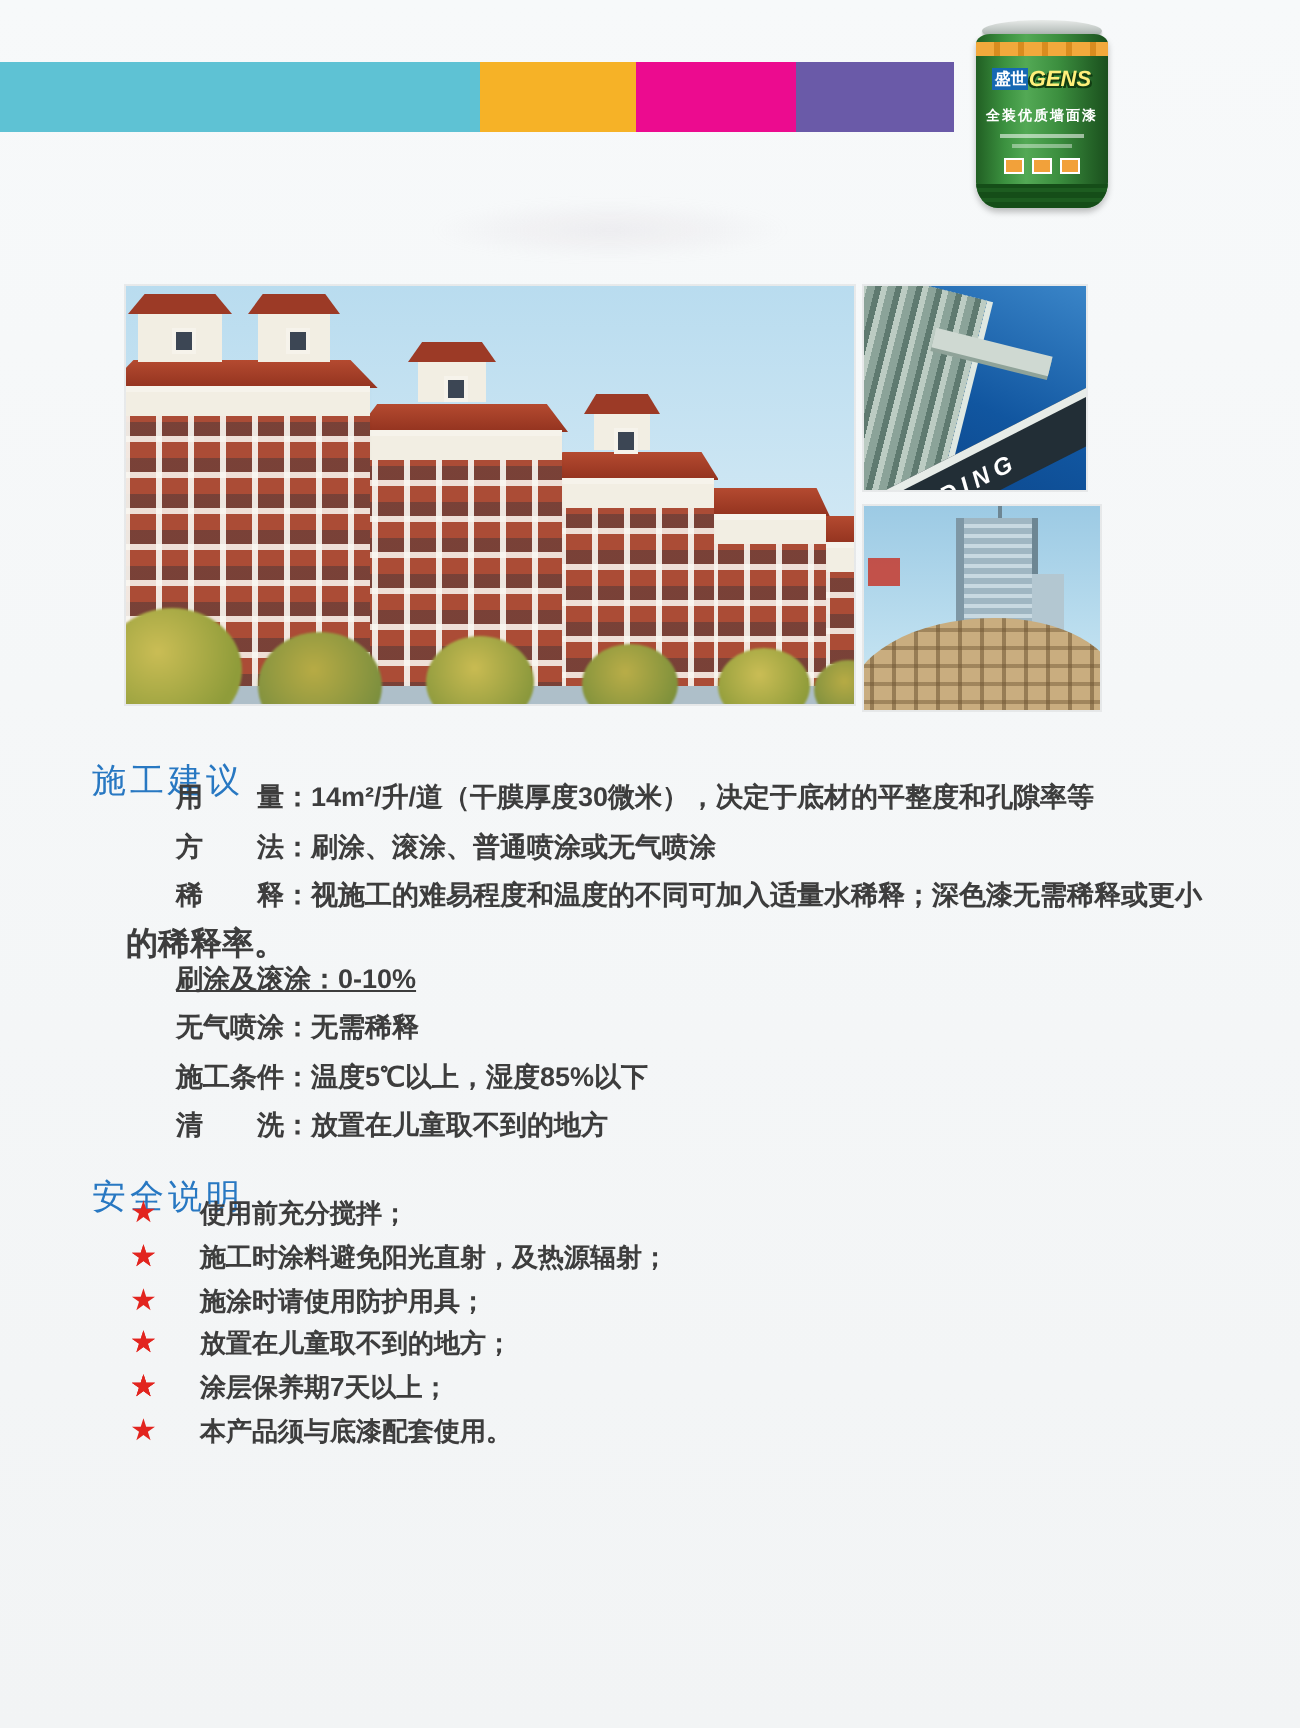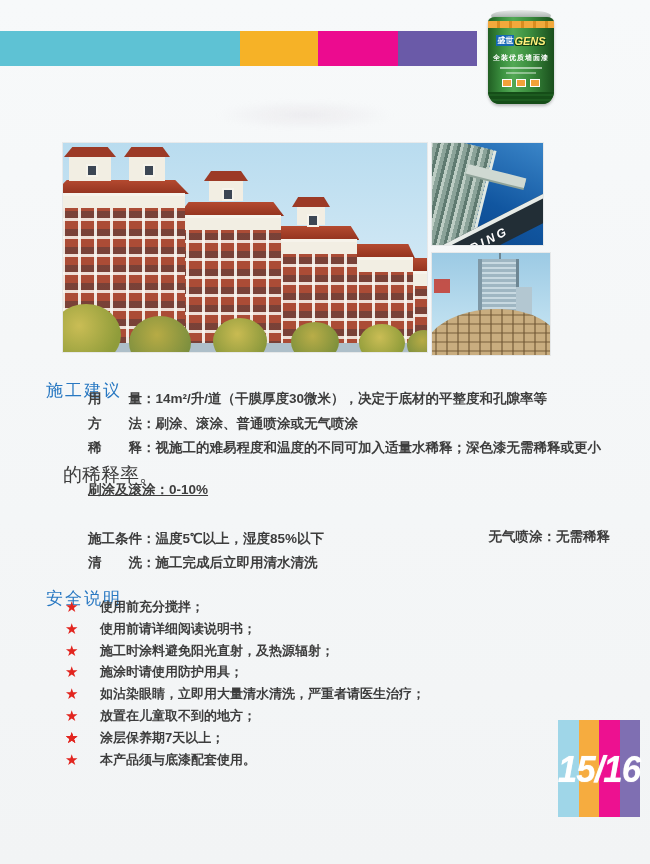--- a/index.html
+++ b/index.html
@@ -107,24 +107,24 @@
     background-image:
       repeating-linear-gradient(90deg, rgba(110,85,50,.55) 0 2px, rgba(0,0,0,0) 2px 11px),
       repeating-linear-gradient(0deg, rgba(110,85,50,.45) 0 2px, rgba(0,0,0,0) 2px 9px);}
 
   
   .sec-title{position:absolute;left:46px;font-size:17px;font-weight:normal;color:#2878c2;letter-spacing:2px;}
   .t-construction{top:365px;}
   .t-safety{top:573px;}
   .spec{position:absolute;left:88px;right:40px;font-size:13.5px;font-weight:bold;color:#3d3d3d;white-space:nowrap;}
   .spec .lbl{color:#3d3d3d;}
-  .wrapline{position:absolute;left:63px;font-size:19px;font-weight:normal;color:#3d3d3d;}
+  .wrapline{position:absolute;left:63px;font-size:16px;font-weight:bold;color:#3d3d3d;}
   .r1{top:390px;}.r2{top:415px;}.r3{top:439px;}
   .rw{top:462px;}
-  .r4{top:481px;text-decoration:underline;}.r5{top:528px;text-align:right;}.r6{top:530px;}.r7{top:554px;}
+  .r4{top:481px;text-decoration:underline;}.r5{top:505px;}.r6{top:530px;}.r7{top:554px;}
 
   .safety-list{position:absolute;left:63px;top:596px;right:30px;margin:0;padding:0;list-style:none;}
   .safety-list li{position:relative;padding-left:37px;line-height:21.8px;font-size:13px;font-weight:bold;color:#3d3d3d;white-space:nowrap;}
   .star{position:absolute;left:2px;top:0;color:#e2251f;font-size:15px;font-weight:normal;}
 
   
   .page-badge{position:absolute;left:558px;top:720px;width:82px;height:97px;display:flex;}
   .page-badge .fs{flex:1;height:100%;}
   .fs1{background:#9fd6e8;}
   .fs2{background:#f6ac3f;}
@@ -205,38 +205,31 @@
   <h2 class="sec-title t-construction">施工建议</h2>
 
   <div class="spec r1"><span class="lbl">用　　量：</span><span>14m²/升/道（干膜厚度30微米），决定于底材的平整度和孔隙率等</span></div>
   <div class="spec r3"><span class="lbl">稀　　释：</span><span>视施工的难易程度和温度的不同可加入适量水稀释；深色漆无需稀释或更小</span></div>
   <div class="spec r2"><span class="lbl">方　　法：</span><span>刷涂、滚涂、普通喷涂或无气喷涂</span></div>
   <div class="wrapline rw">的稀释率。</div>
 
   <div class="spec r4"><span class="lbl">刷涂及滚涂：</span><span>0-10%</span></div>
   <div class="spec r5"><span class="lbl">无气喷涂：</span><span>无需稀释</span></div>
   <div class="spec r6"><span class="lbl">施工条件：</span><span>温度5℃以上，湿度85%以下</span></div>
-  <div class="spec r7"><span class="lbl">清　　洗：</span><span>施工完成后立即用清水清洗</span></div>
+  <div class="spec r7"><span class="lbl">清　　洗：</span><span>放置在儿童取不到的地方</span></div>
 
   <h2 class="sec-title t-safety">安全说明</h2>
 
   <ul class="safety-list">
     <li><span class="star">★</span><span>使用前充分搅拌；</span></li>
-    <li><span class="star">★</span><span>使用前请详细阅读说明书；</span></li>
+    <li><span class="star">★</span></li>
     <li><span class="star">★</span><span>施工时涂料避免阳光直射，及热源辐射；</span></li>
     <li><span class="star">★</span><span>施涂时请使用防护用具；</span></li>
-    <li><span class="star">★</span><span>如沾染眼睛，立即用大量清水清洗，严重者请医生治疗；</span></li>
+    <li><span class="star">★</span></li>
     <li><span class="star">★</span><span>放置在儿童取不到的地方；</span></li>
     <li><span class="star">★</span></li>
     <li><span class="star">★</span></li>
     <li><span class="star">★</span><span>涂层保养期7天以上；</span></li>
     <li><span class="star">★</span><span>本产品须与底漆配套使用。</span></li>
   </ul>
 
-  <div class="page-badge">
-    <div class="fs fs1"></div>
-    <div class="fs fs2"></div>
-    <div class="fs fs3"></div>
-    <div class="fs fs4"></div>
-    <span class="page-num">15/16</span>
-  </div>
 
 </div>
 
 </body></html>

